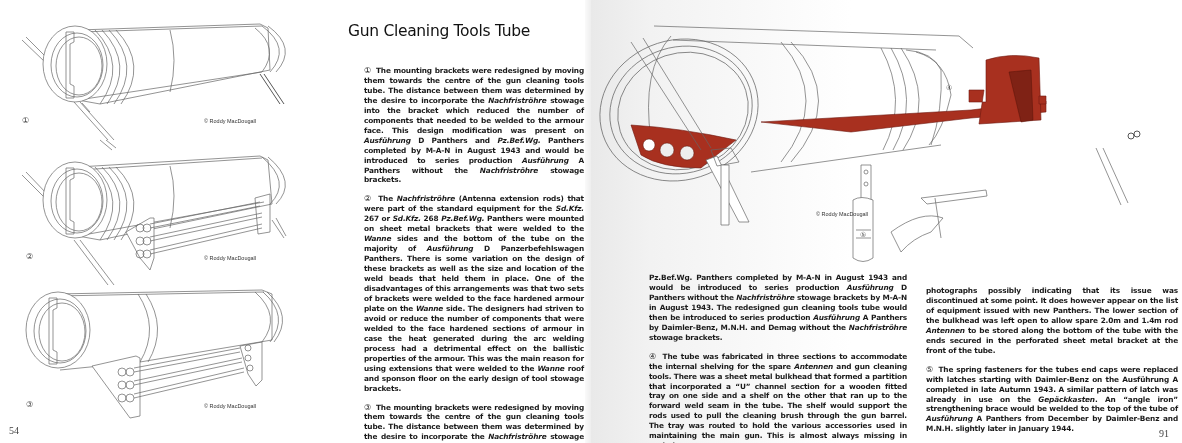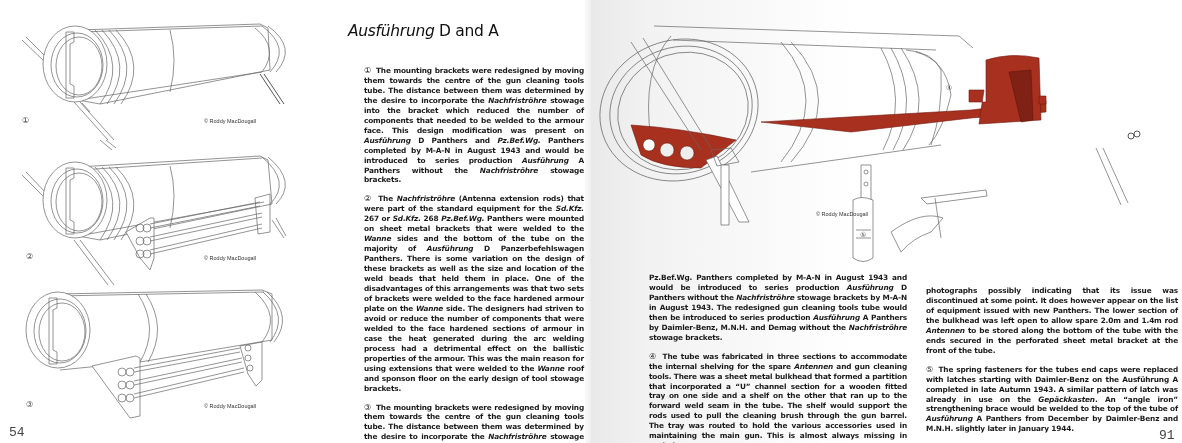--- a/index.html
+++ b/index.html
@@ -10,21 +10,21 @@
   .gutter { position:absolute; left:585px; top:0; width:10px; height:443px; background:linear-gradient(to right, #fafafa, #e6e6e6); }
   svg { position:absolute; overflow:visible; }
   .title { position:absolute; left:348px; top:22px; font-family:"DejaVu Sans", sans-serif; font-size:15.5px; line-height:19px; color:#111; letter-spacing:-0.3px; }
   .title .t2 i { font-style:italic; }
   .col { position:absolute; font-family:"DejaVu Sans", sans-serif; font-weight:bold; font-size:7.35px; line-height:9.95px; color:#1a1a1a; text-align:justify; letter-spacing:-0.15px; }
   .col p { margin:0 0 9px 16px; }
   .col i { font-style:italic; }
   .num { font-weight:normal; font-size:8px; margin-right:2px; }
   .credit { position:absolute; font-size:5.5px; color:#333; font-family:"Liberation Sans", sans-serif; }
   .fig-num { position:absolute; font-size:8px; color:#444; font-family:"DejaVu Sans", sans-serif; }
-  .page-number { position:absolute; font-size:13px; color:#444; font-family:Liberation Mono, monospace; }
+  .page-number { position:absolute; font-size:10px; color:#444; font-family:Liberation Serif, serif; }
   .ln { fill:none; stroke:#666; stroke-width:0.7; }
   .lnd { fill:none; stroke:#444; stroke-width:0.9; }
   .fill-w { fill:#fff; stroke:#666; stroke-width:0.7; }
   .red { fill:#a8301f; stroke:#6e1a10; stroke-width:0.6; }
   .redd { fill:#7f2215; stroke:#5a140a; stroke-width:0.5; }
 </style>
 </head>
 <body>
 
 <div id="left-page" class="page">
@@ -121,21 +121,21 @@
     <circle class="ln" cx="248" cy="58" r="3"></circle>
       <circle class="ln" cx="248" cy="68" r="3"></circle>
       <circle class="ln" cx="250" cy="78" r="3"></circle>
   </svg>
   <div class="fig-num" style="left:26px;top:400px;">③</div>
   <div class="credit" style="left:204px;top:403px;">© Roddy MacDougall</div>
 
   <div class="page-number" style="left:9px;top:425px;">54</div>
 
   <div class="title">
-    <div class="t2"><i>Ausführung</i><span> D and A</span></div>
+    <div>Gun Cleaning Tools Tube</div>
   </div>
 
   <div class="col" id="left-col" style="left:348px;top:66px;width:236px;">
       <p><span class="num">①</span><span> The mounting brackets were redesigned by moving them towards the centre of the gun cleaning tools tube. The distance between them was determined by the desire to incorporate the </span><i>Nachfriströhre</i><span> stowage into the bracket which reduced the number of components that needed to be welded to the armour face. This design modification was present on </span><i>Ausführung</i><span> D Panthers and </span><i>Pz.Bef.Wg.</i><span> Panthers completed by M-A-N in August 1943 and would be introduced to series production </span><i>Ausführung</i><span> A Panthers without the </span><i>Nachfriströhre</i><span> stowage brackets.</span></p>
       <p><span class="num">②</span><span> The </span><i>Nachfriströhre</i><span> (Antenna extension rods) that were part of the standard equipment for the </span><i>Sd.Kfz.</i><span> 267 or </span><i>Sd.Kfz.</i><span> 268 </span><i>Pz.Bef.Wg.</i><span> Panthers were mounted on sheet metal brackets that were welded to the </span><i>Wanne</i><span> sides and the bottom of the tube on the majority of </span><i>Ausführung</i><span> D Panzerbefehlswagen Panthers. There is some variation on the design of these brackets as well as the size and location of the weld beads that held them in place. One of the disadvantages of this arrangements was that two sets of brackets were welded to the face hardened armour plate on the </span><i>Wanne</i><span> side. The designers had striven to avoid or reduce the number of components that were welded to the face hardened sections of armour in case the heat generated during the arc welding process had a detrimental effect on the ballistic properties of the armour. This was the main reason for using extensions that were welded to the </span><i>Wanne</i><span> roof and sponson floor on the early design of tool stowage brackets.</span></p>
       <p><span class="num">③</span><span> The mounting brackets were redesigned by moving them towards the centre of the gun cleaning tools tube. The distance between them was determined by the desire to incorporate the </span><i>Nachfriströhre</i><span> stowage into the bracket which reduced the number of components that needed to be welded to the armour face. This design modification was present on </span><i>Ausführung</i><span> D Panthers and</span></p>
     </div>
 </div>
 
 <div class="gutter"></div>

